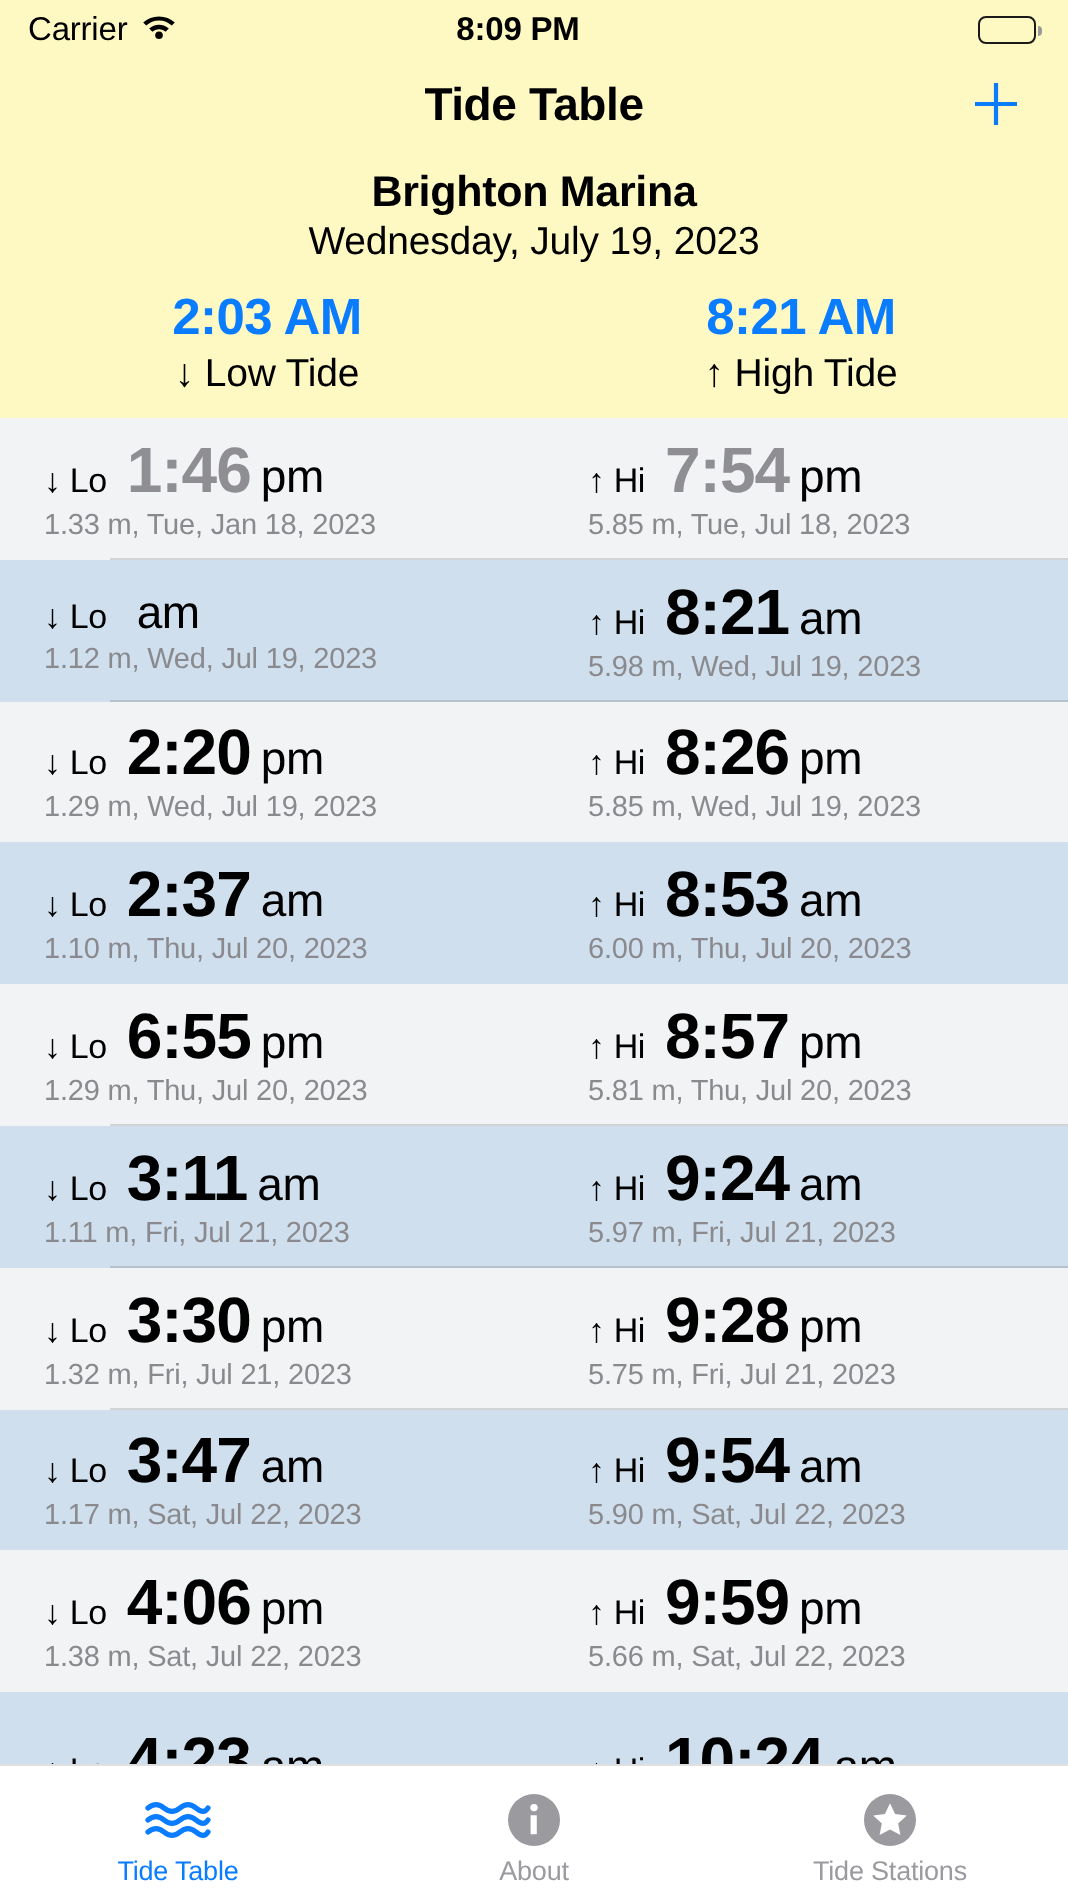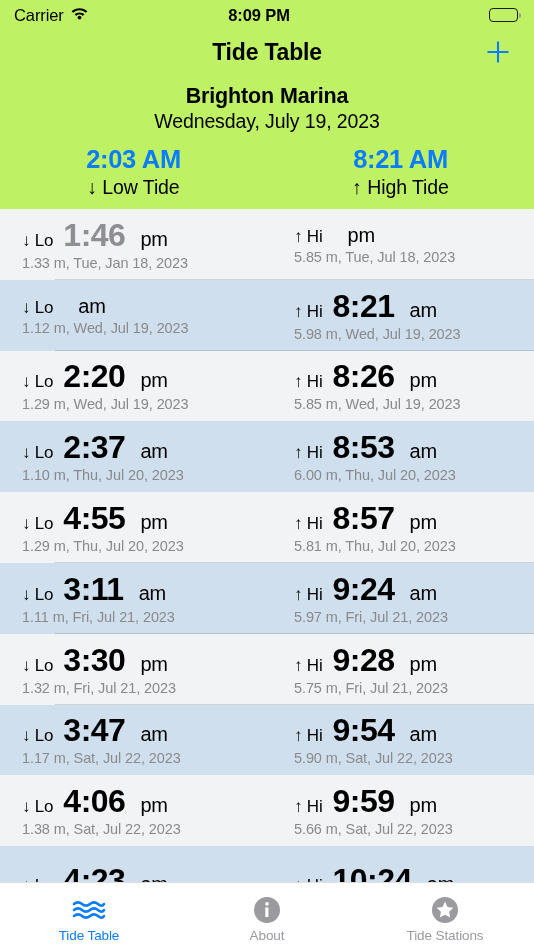--- a/index.html
+++ b/index.html
@@ -10,21 +10,21 @@
     overflow: hidden;
     background: #ffffff;
     font-family: "Liberation Sans", sans-serif;
     -webkit-font-smoothing: antialiased;
   }
 
   #app {
     position: relative;
     width: 534px;
     height: 950px;
-    background: #bef264;
+    background: #fef9c3;
     overflow: hidden;
     display: flex;
     flex-direction: column;
   }
 
   
   .status-bar {
     height: 30px;
     flex: 0 0 30px;
     display: flex;
@@ -194,23 +194,23 @@
     margin-right: 10px;
   }
   .cell-time {
     font-size: 32px;
     font-weight: bold;
     color: #000;
     letter-spacing: -0.5px;
     line-height: 35px;
   }
   .cell-ampm {
-    font-size: 20px;
-    color: #000;
-    margin-left: 15px;
+    font-size: 23px;
+    color: #000;
+    margin-left: 5px;
     letter-spacing: -0.2px;
   }
   .cell-sub {
     font-size: 14.5px;
     color: #8a8a8e;
     letter-spacing: -0.1px;
     margin-top: 2px;
     white-space: nowrap;
   }
   
@@ -307,20 +307,21 @@
         <div class="cell-main">
           <span class="cell-dir">↓ Lo</span>
           <span class="cell-time">1:46</span>
           <span class="cell-ampm">pm</span>
         </div>
         <div class="cell-sub">1.33 m, Tue, Jan 18, 2023</div>
       </div>
       <div class="tide-cell right">
         <div class="cell-main">
           <span class="cell-dir">↑ Hi</span>
+          <span class="cell-time">7:54</span>
           <span class="cell-ampm">pm</span>
         </div>
         <div class="cell-sub">5.85 m, Tue, Jul 18, 2023</div>
       </div>
     </div>
 
     <div class="tide-row even">
       <div class="tide-cell">
         <div class="cell-main">
           <span class="cell-dir">↓ Lo</span>
@@ -373,21 +374,21 @@
           <span class="cell-ampm">am</span>
         </div>
         <div class="cell-sub">6.00 m, Thu, Jul 20, 2023</div>
       </div>
     </div>
 
     <div class="tide-row odd">
       <div class="tide-cell">
         <div class="cell-main">
           <span class="cell-dir">↓ Lo</span>
-          <span class="cell-time">4:55</span>
+          <span class="cell-time">6:55</span>
           <span class="cell-ampm">pm</span>
         </div>
         <div class="cell-sub">1.29 m, Thu, Jul 20, 2023</div>
       </div>
       <div class="tide-cell right">
         <div class="cell-main">
           <span class="cell-dir">↑ Hi</span>
           <span class="cell-time">8:57</span>
           <span class="cell-ampm">pm</span>
         </div>

